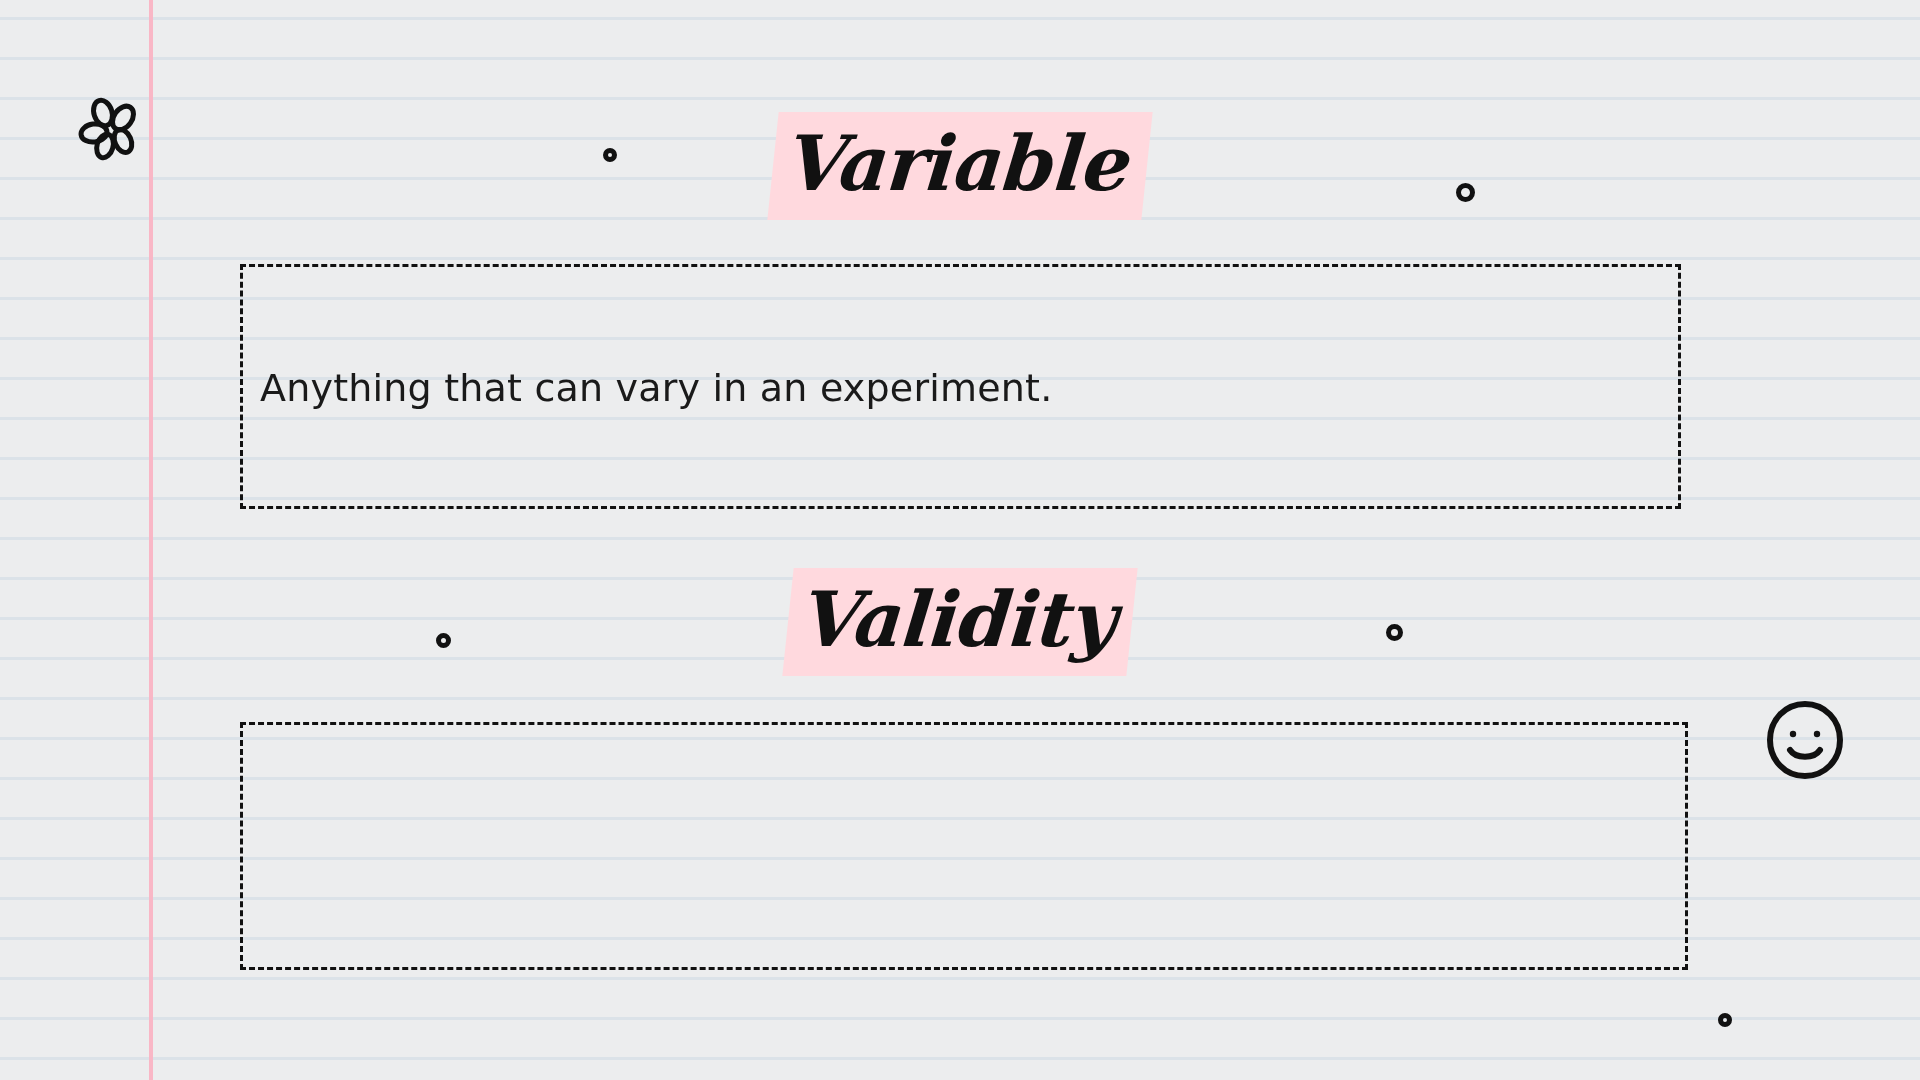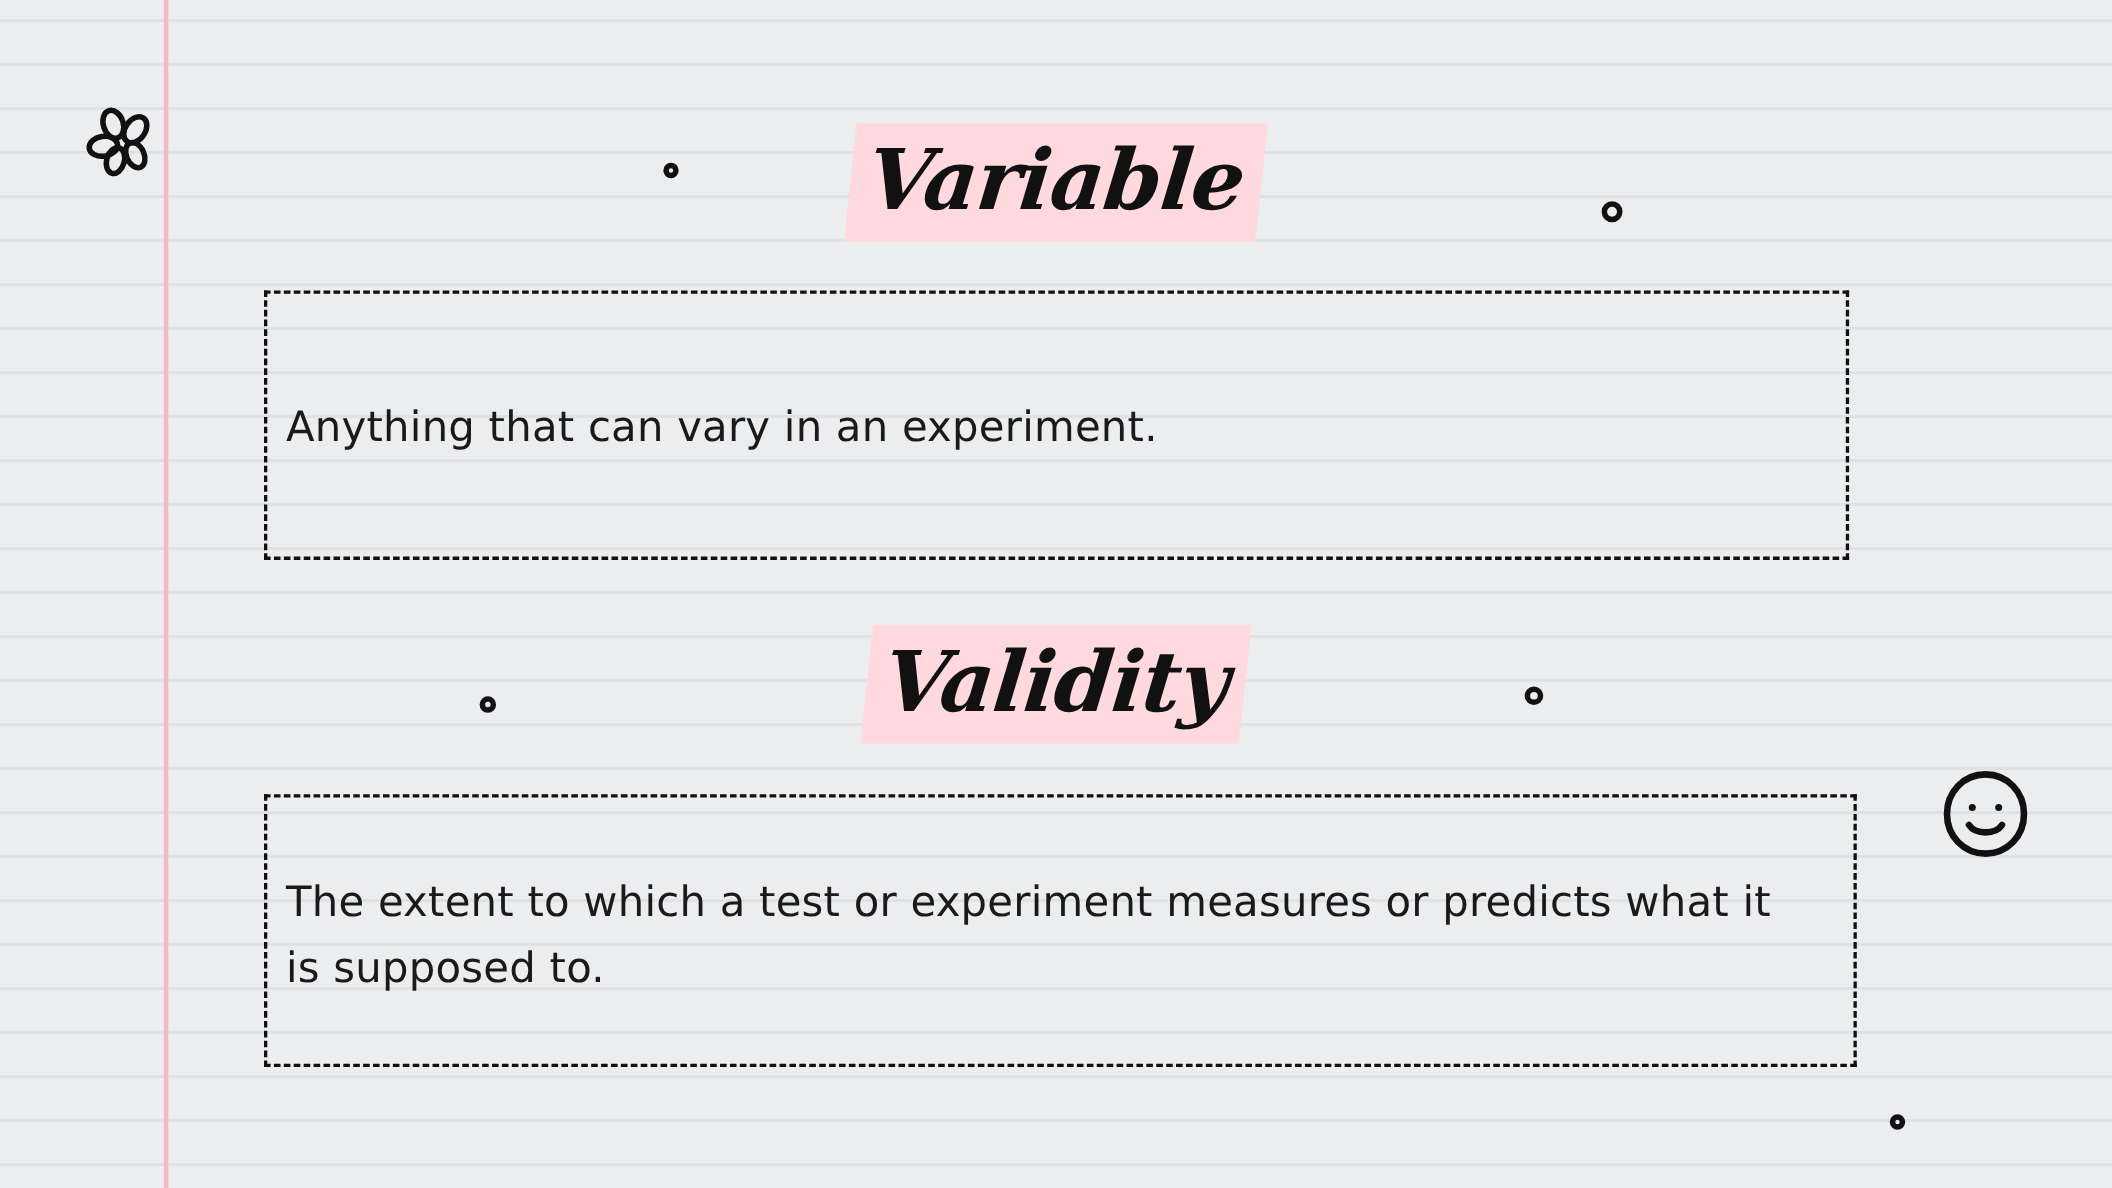--- a/index.html
+++ b/index.html
@@ -106,21 +106,20 @@
   <div class="def-box" style="left:240px; top:264px; width:1441px; height:245px;"></div>
 
   <div class="def-text" style="left:260px; top:358px; width:1400px;">Anything that can vary in an experiment.</div>
 
   <div class="heading-row" style="top:568px;">
     <span class="heading-text">Validity</span>
   </div>
 
   <div class="def-box" style="left:240px; top:722px; width:1448px; height:248px;"></div>
 
-  <div class="def-text" style="left:260px; top:790px; width:1380px;">The extent to which a test or experiment measures or predicts what it is supposed to.</div>
 
   <div class="doodle" style="left:78px; top:96px; width:66px; height:66px;">
     <svg width="66" height="66" viewBox="0 0 66 66" fill="none" stroke="#111111" stroke-width="5" stroke-linecap="round" stroke-linejoin="round">
       <ellipse cx="25" cy="17" rx="9" ry="13" transform="rotate(-18 25 17)"></ellipse>
       <ellipse cx="45" cy="22" rx="9" ry="13" transform="rotate(35 45 22)"></ellipse>
       <ellipse cx="16" cy="37" rx="13" ry="9" transform="rotate(-8 16 37)"></ellipse>
       <ellipse cx="27" cy="50" rx="8" ry="12" transform="rotate(16 27 50)"></ellipse>
       <ellipse cx="45" cy="45" rx="8" ry="12" transform="rotate(-24 45 45)"></ellipse>
     </svg>
   </div>

